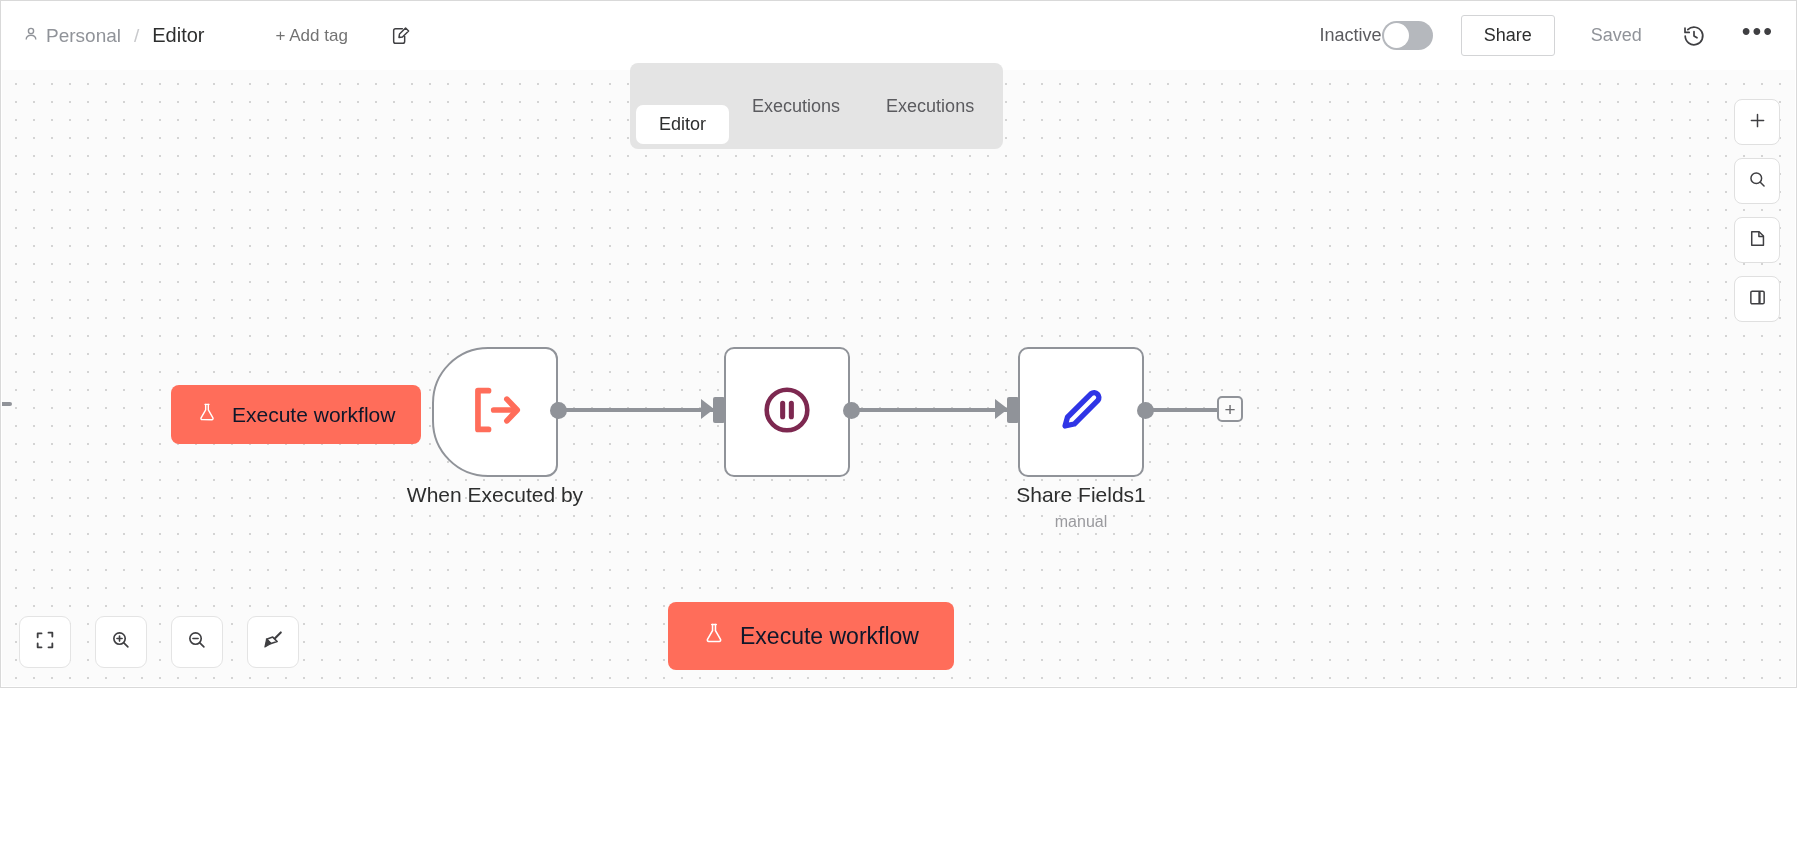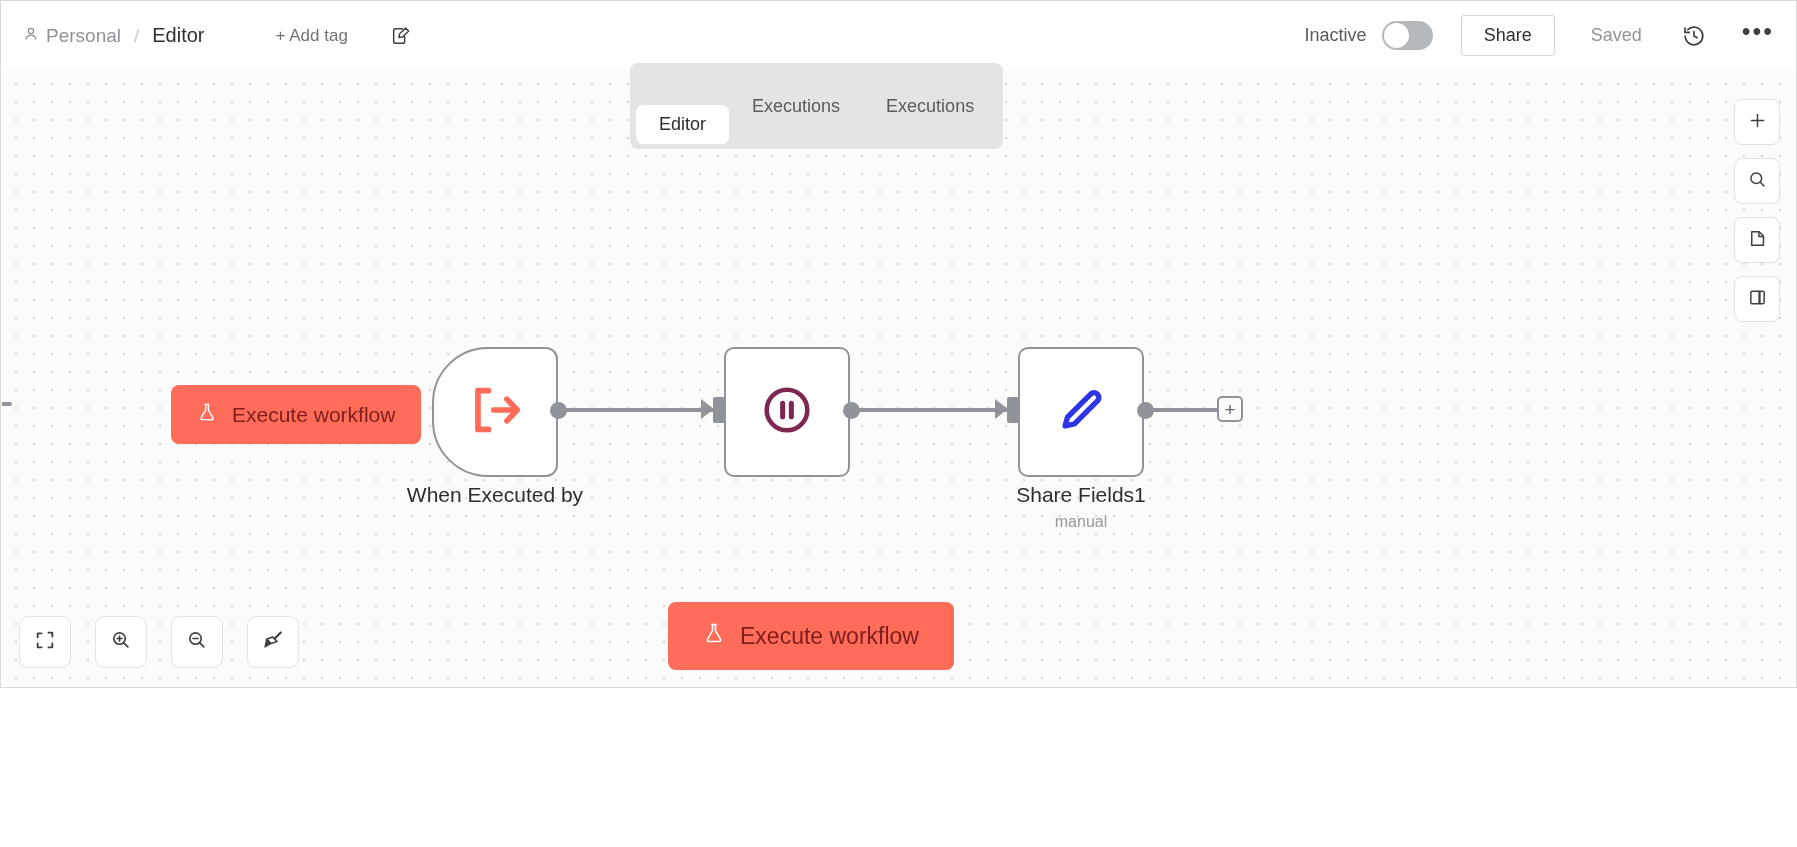--- a/index.html
+++ b/index.html
@@ -27,21 +27,21 @@
   .bc-sep { color: #c8c9cc; font-size: 19px; padding: 0 2px; }
   .bc-name { color: #2d2e2e; font-size: 20px; }
   .add-tag {
     margin-left: 71px; color: #737373; font-size: 17px; cursor: pointer;
     white-space: nowrap;
   }
   .edit-ico { margin-left: 42px; color: #3f3f42; display: flex; align-items: center; cursor: pointer; }
   .hdr-right {
     margin-left: auto; display: flex; align-items: center; gap: 0;
   }
-  .inactive-lbl { color: #5b5b5f; font-size: 18px; margin-right: 15px; }
+  .inactive-lbl { color: #5b5b5f; font-size: 18px; }
   .toggle {
     width: 51px; height: 29px; border-radius: 15px; background: #b5b8bd;
     position: relative; cursor: pointer; margin-right: 28px;
   }
   .toggle .knob {
     position: absolute; top: 2px; left: 2px; width: 25px; height: 25px;
     border-radius: 50%; background: #fff;
   }
   .share-btn {
     border: 1px solid #d3d4d6; border-radius: 3px; background: #fff;
@@ -94,21 +94,21 @@
   }
   .bl-btn {
     width: 52px; height: 52px; border: 1px solid #e4e4e4; border-radius: 9px;
     background: #fff; display: flex; align-items: center; justify-content: center;
     color: #3f3f42; cursor: pointer;
   }
 
   
   .exec-btn {
     display: inline-flex; align-items: center; gap: 15px;
-    background: var(--accent, #ff6d5a); color: #7f1d1d; border: none;
+    background: var(--accent, #ff6d5a); color: #0f172a; border: none;
     border-radius: 8px; cursor: pointer; font-family: inherit;
     white-space: nowrap;
   }
   .exec-node {
     position: absolute; left: 169px; top: 316px;
     padding: 16px 26px; font-size: 21px;
   }
   .exec-bottom {
     position: absolute; left: 666px; bottom: 16px;
     padding: 19px 35px; font-size: 23px;

